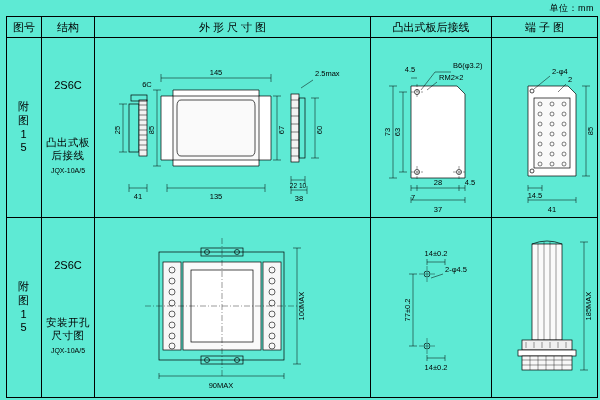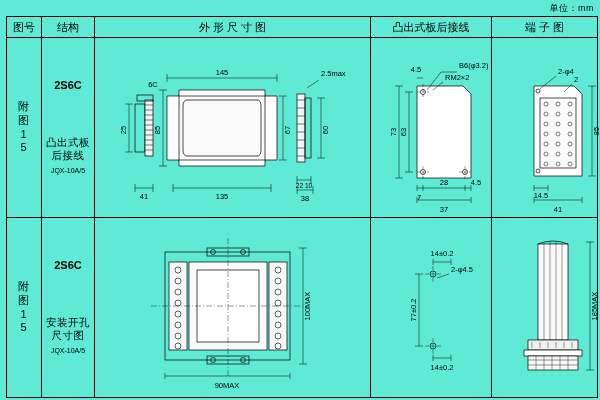--- a/index.html
+++ b/index.html
@@ -58,30 +58,30 @@
     line-height: 1.25;
     letter-spacing: 1px;
   }
   .no-cell .fu { display: block; }
 
   .struct-cell {
     font-size: 10px;
     line-height: 1.2;
     position: relative;
   }
-  .struct-cell .model { font-size: 11px; margin-bottom: 2px; font-weight: bold; }
+  .struct-cell .model { font-size: 11px; margin-bottom: 2px; }
   .struct-cell .vert { font-size: 10.5px; letter-spacing: 0.5px; margin-top: 44px; }
   .struct-cell .code {
     font-size: 7px;
     margin-top: 6px;
     letter-spacing: 0px;
   }
   .draw {
     position: absolute;
-    left: 12px; top: 0;
+    left: 6px; top: 0;
     width: 100%;
     height: 100%;
   }
   svg { display: block; }
   text { font-family: "Liberation Sans", sans-serif; }
 </style>
 </head>
 <body>
 
 <div id="page">

